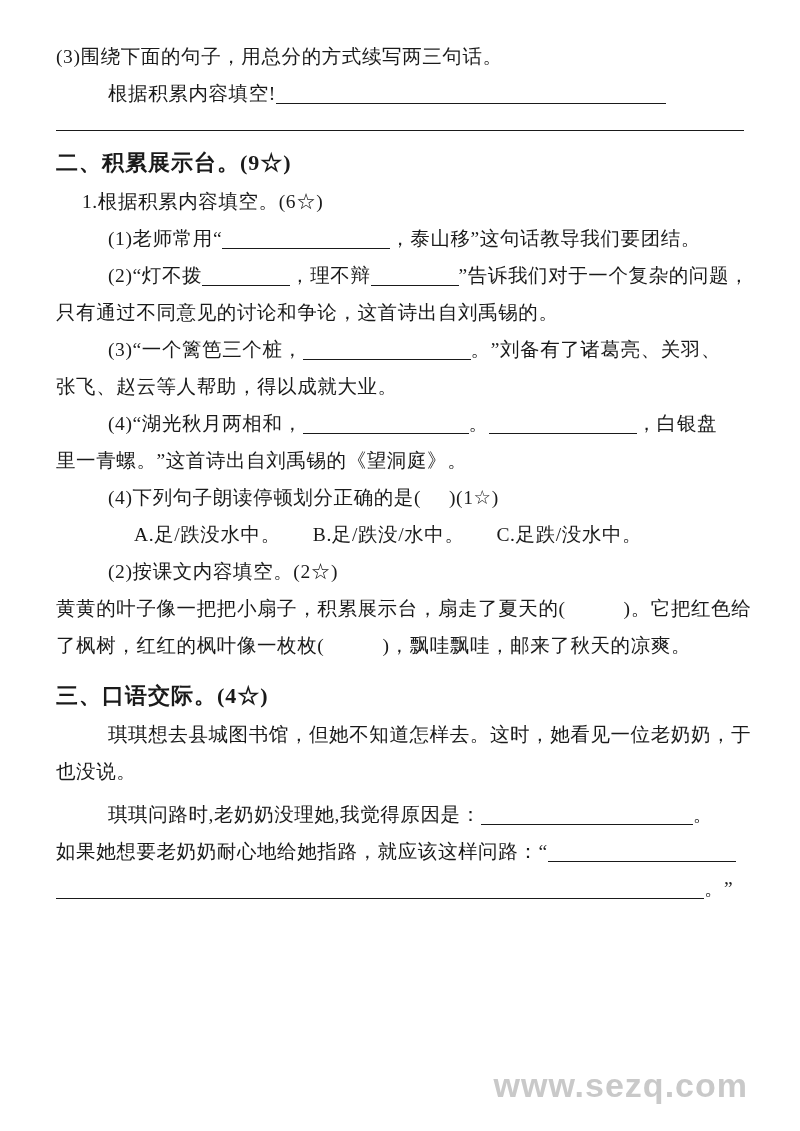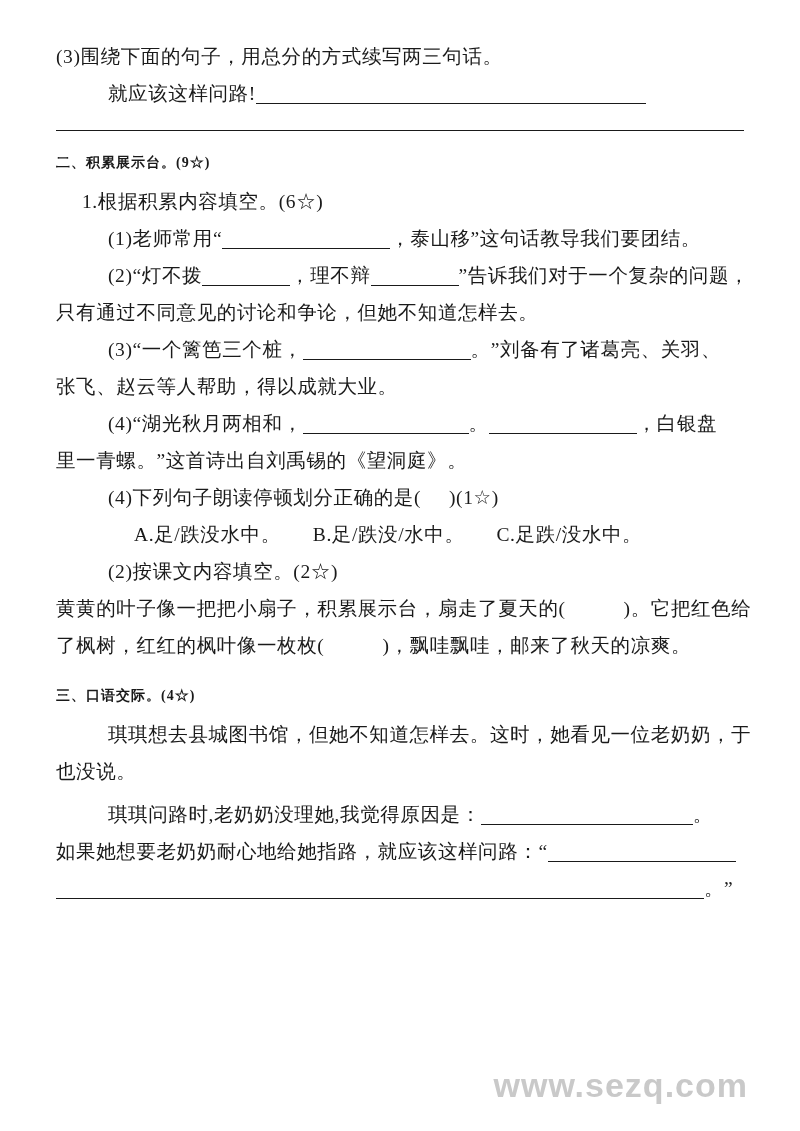--- a/index.html
+++ b/index.html
@@ -27,21 +27,21 @@
     line-height: 37px;
     letter-spacing: 0.6px;
     white-space: nowrap;
   }
   .indent1 { text-indent: 0; }
   .indent2 { padding-left: 26px; }
   .indent3 { padding-left: 52px; }
   .indent4 { padding-left: 78px; }
 
   .section-title {
-    font-size: 14px;
+    font-size: 22px;
     font-weight: bold;
     line-height: 40px;
     letter-spacing: 1px;
     margin-top: 12px;
   }
 
   .blank {
     display: inline-block;
     border-bottom: 1.4px solid #1a1a1a;
     vertical-align: -4px;
@@ -69,37 +69,37 @@
   }
 </style>
 </head>
 <body>
 
 <div class="page">
 
   <div class="line indent1">(3)围绕下面的句子，用总分的方式续写两三句话。</div>
 
   <div class="line indent3">
-    <span>就应该这样问路!</span><span class="blank" style="width:390px;"></span>
+    <span>根据积累内容填空!</span><span class="blank" style="width:390px;"></span>
   </div>
 
   <div class="fullrule"></div>
 
   <div class="section-title">二、积累展示台。(9☆)</div>
 
   <div class="line indent2">1.根据积累内容填空。(6☆)</div>
 
   <div class="line indent3">
     <span>(1)老师常用“</span><span class="blank" style="width:168px;"></span><span>，泰山移”这句话教导我们要团结。</span>
   </div>
 
   <div class="line indent3">
     <span>(2)“灯不拨</span><span class="blank" style="width:88px;"></span><span>，理不辩</span><span class="blank" style="width:88px;"></span><span>”告诉我们对于一个复杂的问题，</span>
   </div>
-  <div class="line indent1">只有通过不同意见的讨论和争论，但她不知道怎样去。</div>
+  <div class="line indent1">只有通过不同意见的讨论和争论，这首诗出自刘禹锡的。</div>
 
   <div class="line indent3">
     <span>(3)“一个篱笆三个桩，</span><span class="blank" style="width:168px;"></span><span>。”刘备有了诸葛亮、关羽、</span>
   </div>
   <div class="line indent1">张飞、赵云等人帮助，得以成就大业。</div>
 
   <div class="line indent3">
     <span>(4)“湖光秋月两相和，</span><span class="blank" style="width:166px;"></span><span>。</span><span class="blank" style="width:148px;"></span><span>，白银盘</span>
   </div>
   <div class="line indent1">里一青螺。”这首诗出自刘禹锡的《望洞庭》。</div>

